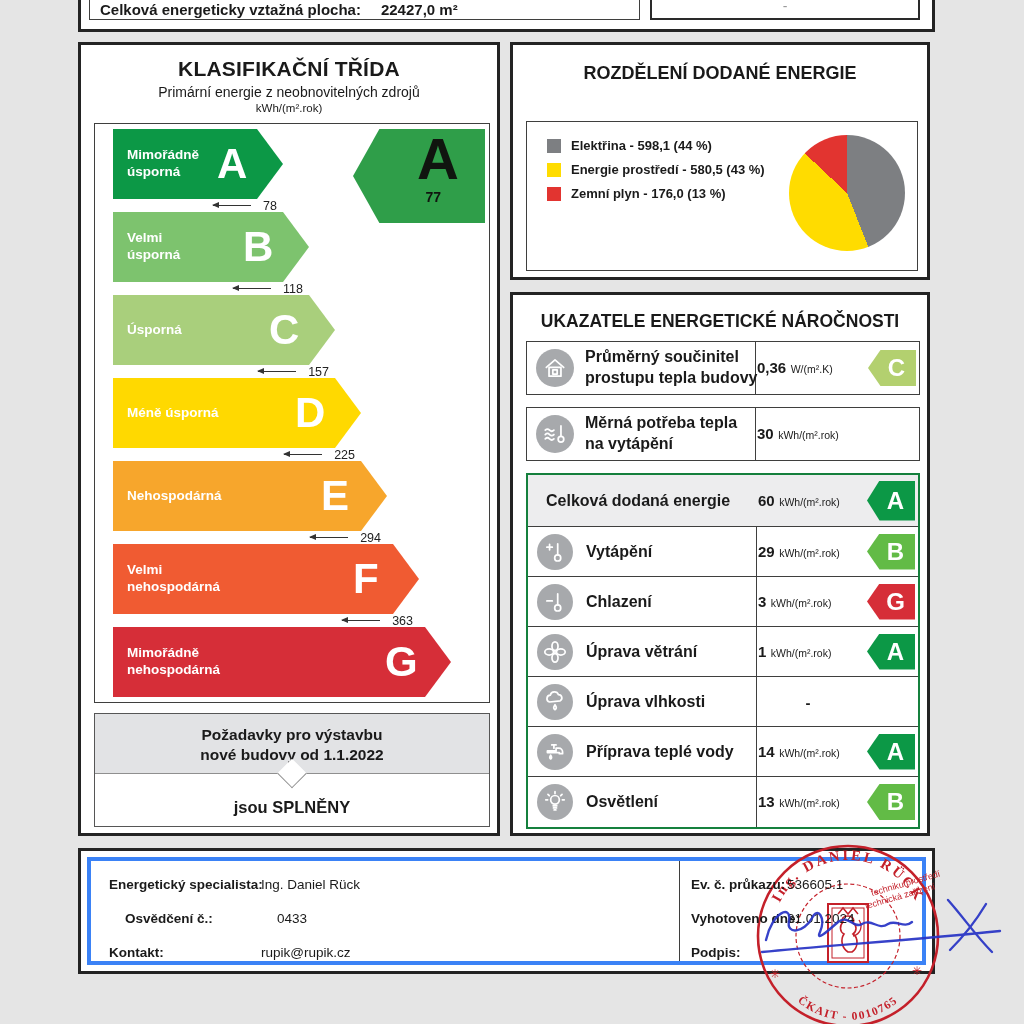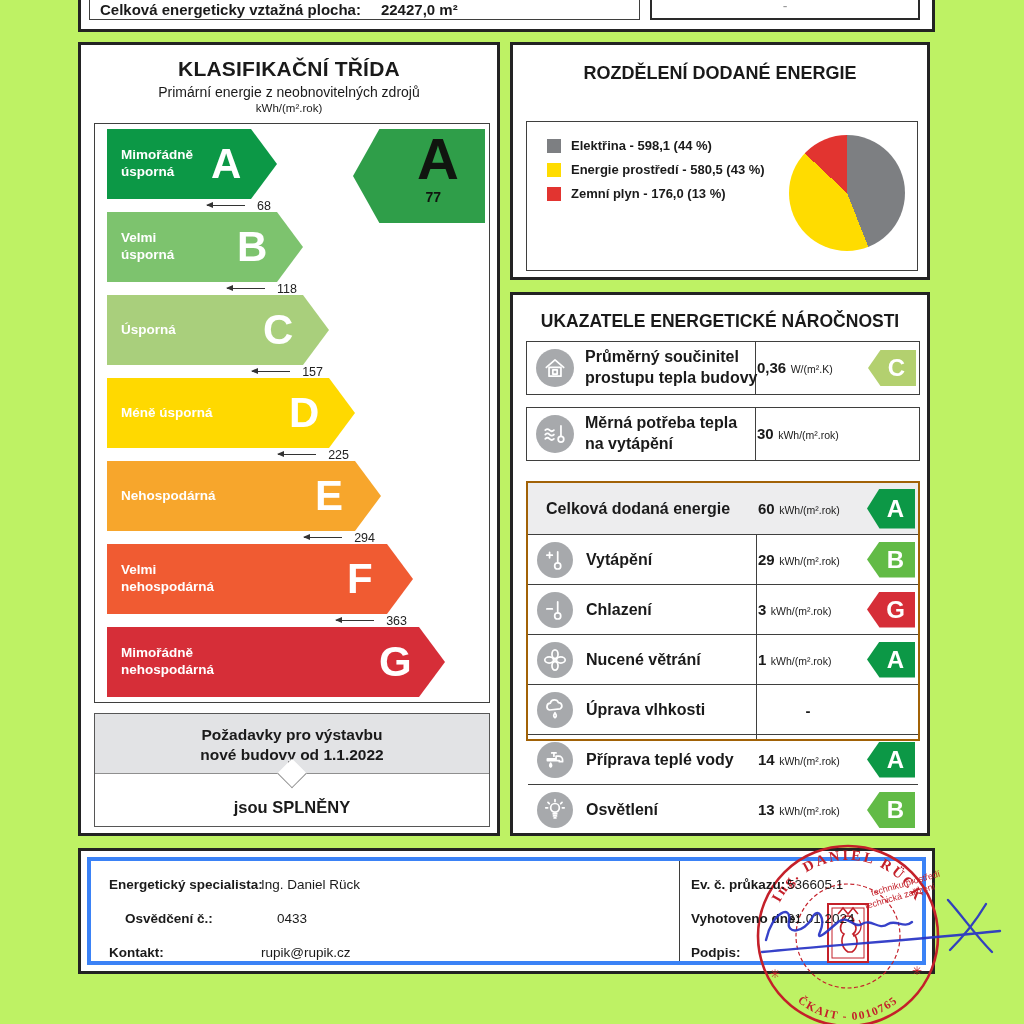--- a/index.html
+++ b/index.html
@@ -1,34 +1,34 @@
 <!DOCTYPE html>
 <html><head>
 <meta charset="utf-8">
 <style>
   html,body{margin:0;padding:0;background:#fff;}
-  .page{position:relative;width:1024px;height:1024px;background:#bef264;overflow:hidden;
+  .page{position:relative;width:1024px;height:1024px;background:#e5e5e5;overflow:hidden;
         font-family:"Liberation Sans",sans-serif;color:#1a1a1a;}
   .panel{position:absolute;border:3px solid #232323;background:#fff;box-sizing:border-box;}
 
   
   #top-strip{left:78px;top:-46px;width:857px;height:78px;}
   #ts-inner{position:absolute;left:8px;top:6px;bottom:9px;right:292px;border:1px solid #3f3f3e;}
   #ts-text{position:absolute;left:10px;bottom:1px;font-weight:bold;font-size:15px;white-space:nowrap;}
   #ts-text .v{margin-left:20px;}
   #ts-box{position:absolute;right:12px;top:6px;bottom:9px;width:266px;border:2px solid #2a2a2a;}
   #ts-box .dash{position:absolute;left:50%;bottom:4px;transform:translateX(-50%);color:#9a9a9a;font-size:14px;}
 
   
   #left-panel{left:78px;top:42px;width:422px;height:794px;}
   .lp-title{margin-top:12px;text-align:center;font-weight:bold;font-size:21px;letter-spacing:.2px;}
   .lp-sub{text-align:center;font-weight:normal;font-size:14px;margin-top:3px;}
   .lp-unit{text-align:center;font-size:11.5px;margin-top:2px;}
   #bands-box{position:absolute;left:13px;top:78px;width:396px;height:580px;border:1.5px solid #3f3f3e;
-             box-sizing:border-box;padding:5px 12px;}
+             box-sizing:border-box;padding:5px 18px;}
   .band{position:relative;height:70px;}
   .band-arrow{position:absolute;left:0;top:0;height:100%;
       clip-path:polygon(0 0,calc(100% - 26px) 0,100% 50%,calc(100% - 26px) 100%,0 100%);}
   .band-label{position:absolute;left:14px;top:50%;transform:translateY(-50%);color:#fff;font-weight:bold;
       font-size:13.5px;line-height:1.25;white-space:pre-line;z-index:2;}
   .band-letter{position:absolute;top:50%;transform:translateY(-50%);color:#fff;font-weight:bold;
       font-size:42px;z-index:2;}
   .b1 .band-arrow{width:170px}.b1 .band-letter{left:104px}
   .b2 .band-arrow{width:196px}.b2 .band-letter{left:130px}
   .b3 .band-arrow{width:222px}.b3 .band-letter{left:156px}
@@ -61,21 +61,21 @@
   .legend-item{display:flex;align-items:center;margin-bottom:9px;font-weight:bold;font-size:13px;}
   .legend-swatch{width:14px;height:14px;margin-right:10px;flex:0 0 auto;}
   .pie{position:absolute;left:262px;top:13px;width:116px;height:116px;border-radius:50%;}
 
   
   #right-bottom{left:510px;top:292px;width:420px;height:544px;}
   .rb-title{margin-top:16px;text-align:center;font-weight:bold;font-size:17.5px;}
   .ind-box{position:absolute;left:13px;width:394px;border:1.5px solid #3f3f3e;box-sizing:border-box;background:#fff;}
   #ind-u{top:46px;height:54px;}
   #ind-heat{top:112px;height:54px;}
-  #ind-group{top:186px;height:260px;border:2px solid #a16207;}
+  #ind-group{top:178px;height:356px;border:2px solid #15803d;}
   .vdiv{position:absolute;left:228px;top:0;bottom:0;width:1px;background:#3f3f3e;}
   .icn{position:absolute;left:9px;top:50%;transform:translateY(-50%);width:38px;height:38px;border-radius:50%;
       background:#a7a9ac;display:flex;align-items:center;justify-content:center;}
   .icn svg{width:26px;height:26px;stroke:#fff;fill:none;stroke-width:1.6;stroke-linecap:round;stroke-linejoin:round;}
   .lbl{position:absolute;left:58px;top:50%;transform:translateY(-50%);font-weight:bold;font-size:16px;
       line-height:1.3;white-space:pre-line;}
   .val{position:absolute;left:230px;right:60px;top:50%;transform:translateY(-50%);text-align:left;white-space:nowrap;}
   .val .num{font-weight:bold;font-size:15px;}
   .val .unt{font-size:10.5px;}
   .val.center{text-align:center;font-weight:bold;font-size:15px;}
@@ -125,21 +125,21 @@
 
     <div id="bands-box">
       <div class="band b1">
         <div class="band-arrow" style="background-color: rgb(12, 152, 70);"></div>
         <div class="band-label">Mimořádně
 úsporná</div>
         <div class="band-letter">A</div>
       </div>
       <div class="bnd n1">
           <span class="bline"></span>
-          <span>68</span>
+          <span>78</span>
         </div>
 
       <div class="band b2">
         <div class="band-arrow" style="background-color: rgb(125, 195, 110);"></div>
         <div class="band-label">Velmi
 úsporná</div>
         <div class="band-letter">B</div>
       </div>
       <div class="bnd n2">
           <span class="bline"></span>
@@ -318,21 +318,21 @@
       <div class="g-row">
         <div class="icn">
           <svg viewBox="0 0 24 24">
               <ellipse cx="12" cy="6.6" rx="2.8" ry="4"></ellipse>
               <ellipse cx="17.4" cy="12" rx="4" ry="2.8"></ellipse>
               <ellipse cx="12" cy="17.4" rx="2.8" ry="4"></ellipse>
               <ellipse cx="6.6" cy="12" rx="4" ry="2.8"></ellipse>
               <circle cx="12" cy="12" r="1.2"></circle>
             </svg>
         </div>
-        <div class="lbl">Nucené větrání</div>
+        <div class="lbl">Úprava větrání</div>
         <div class="val">
           <span class="num">1</span>
           <span class="unt">kWh/(m².rok)</span>
         </div>
         <div class="badge" style="background-color: rgb(12, 152, 70);">A</div>
       </div>
 
       <div class="g-row">
         <div class="icn">
           <svg viewBox="0 0 24 24">

